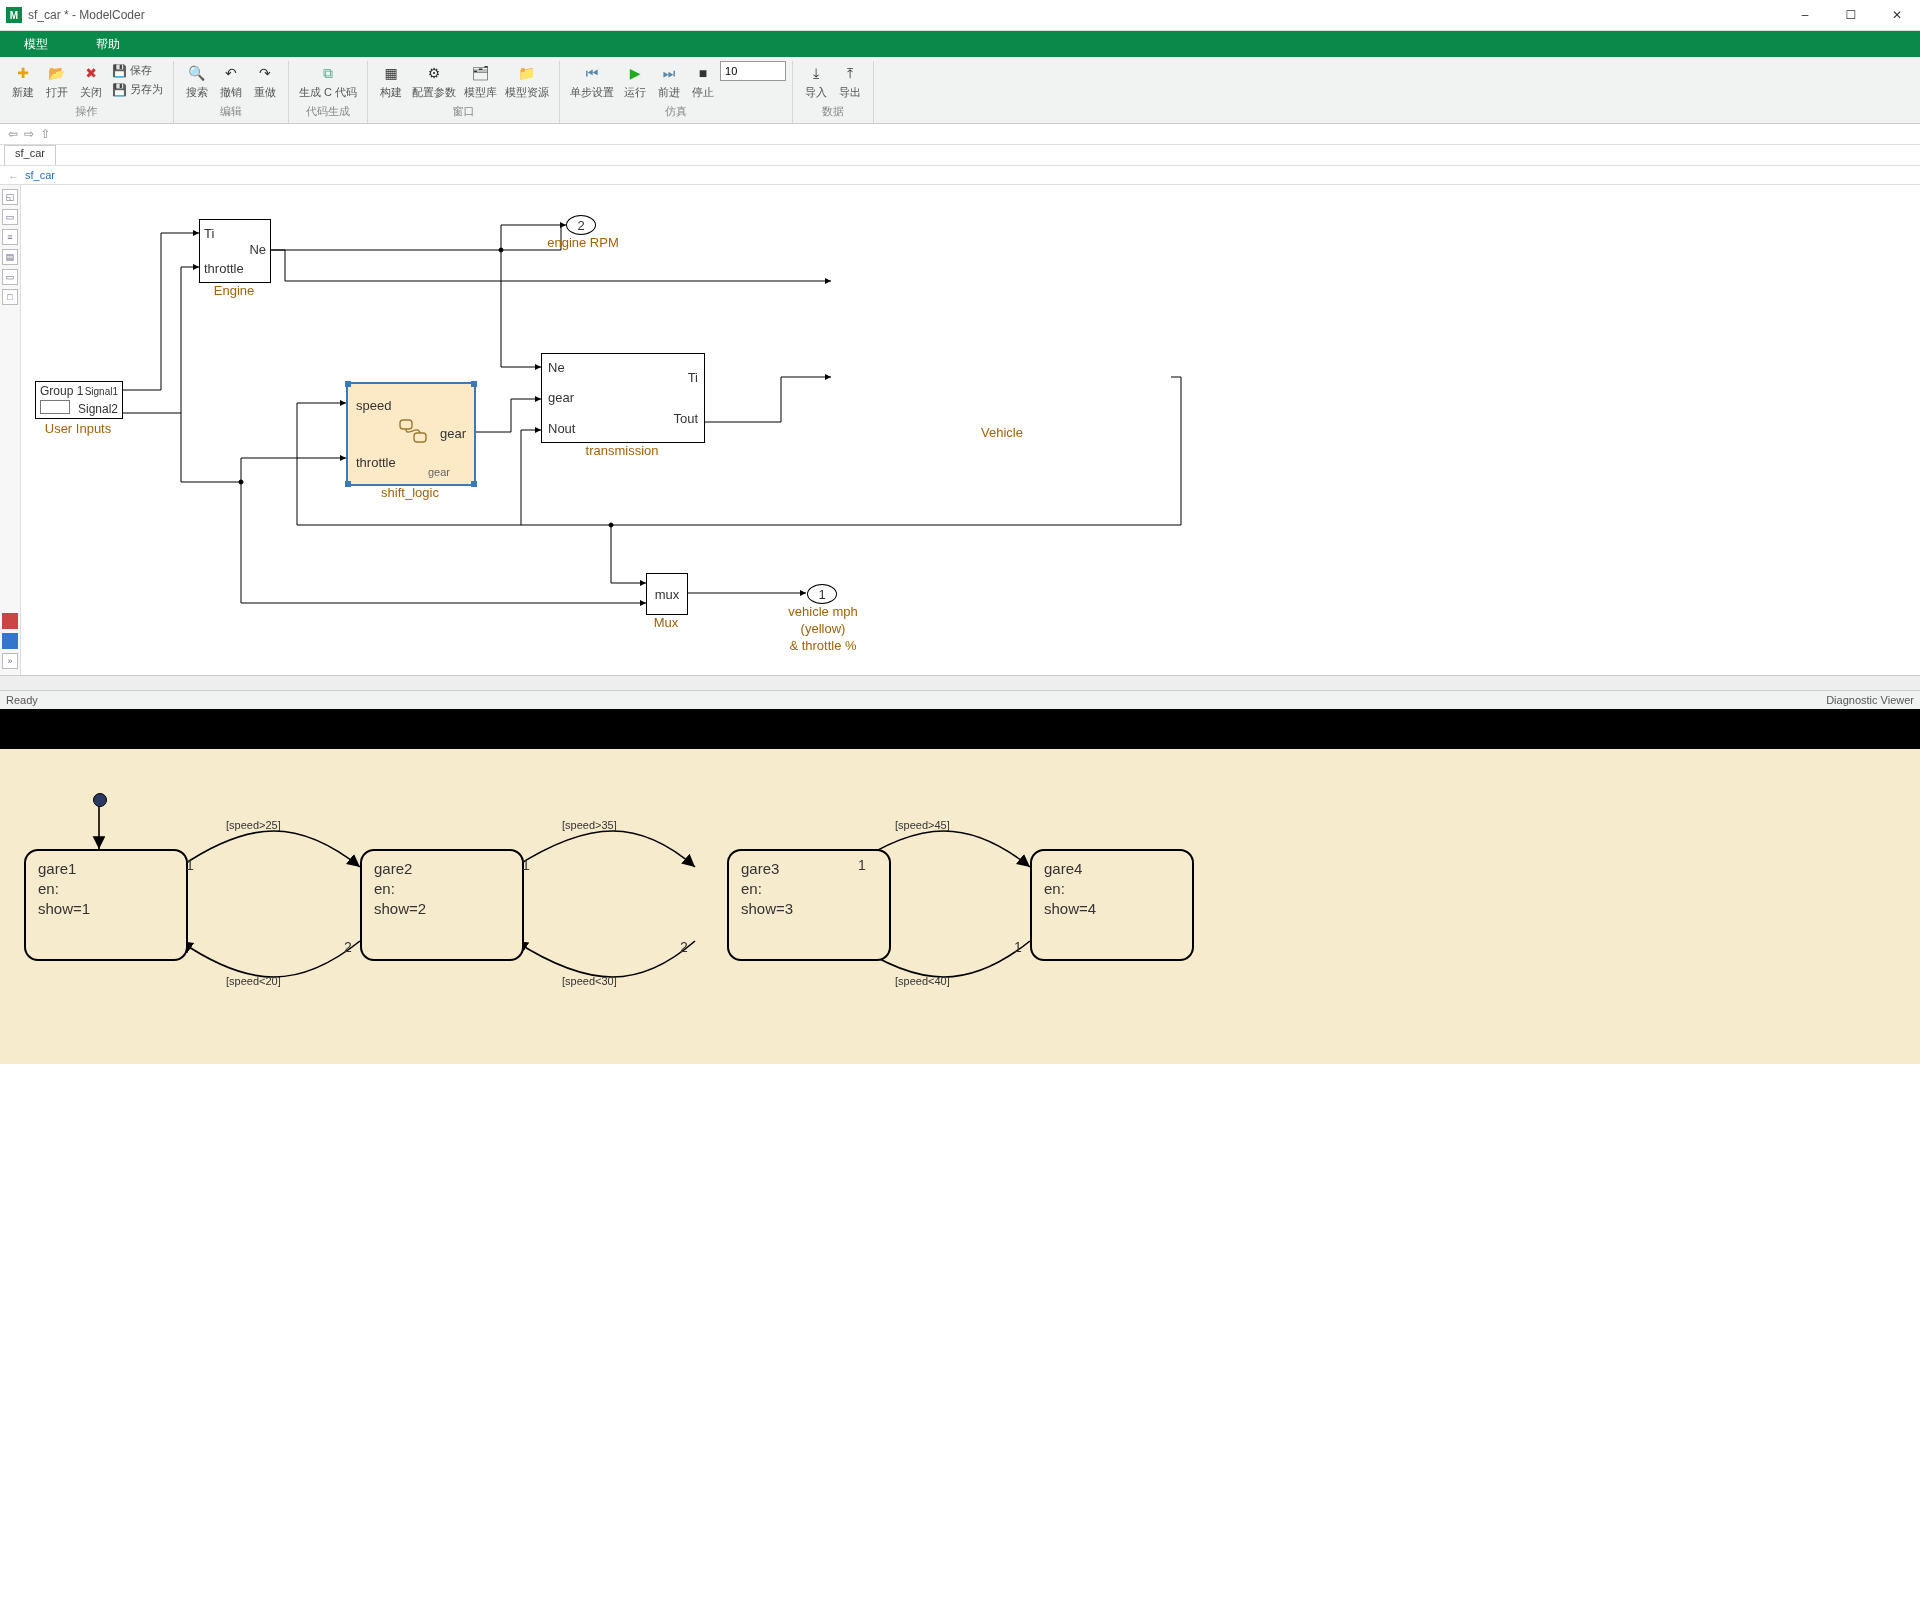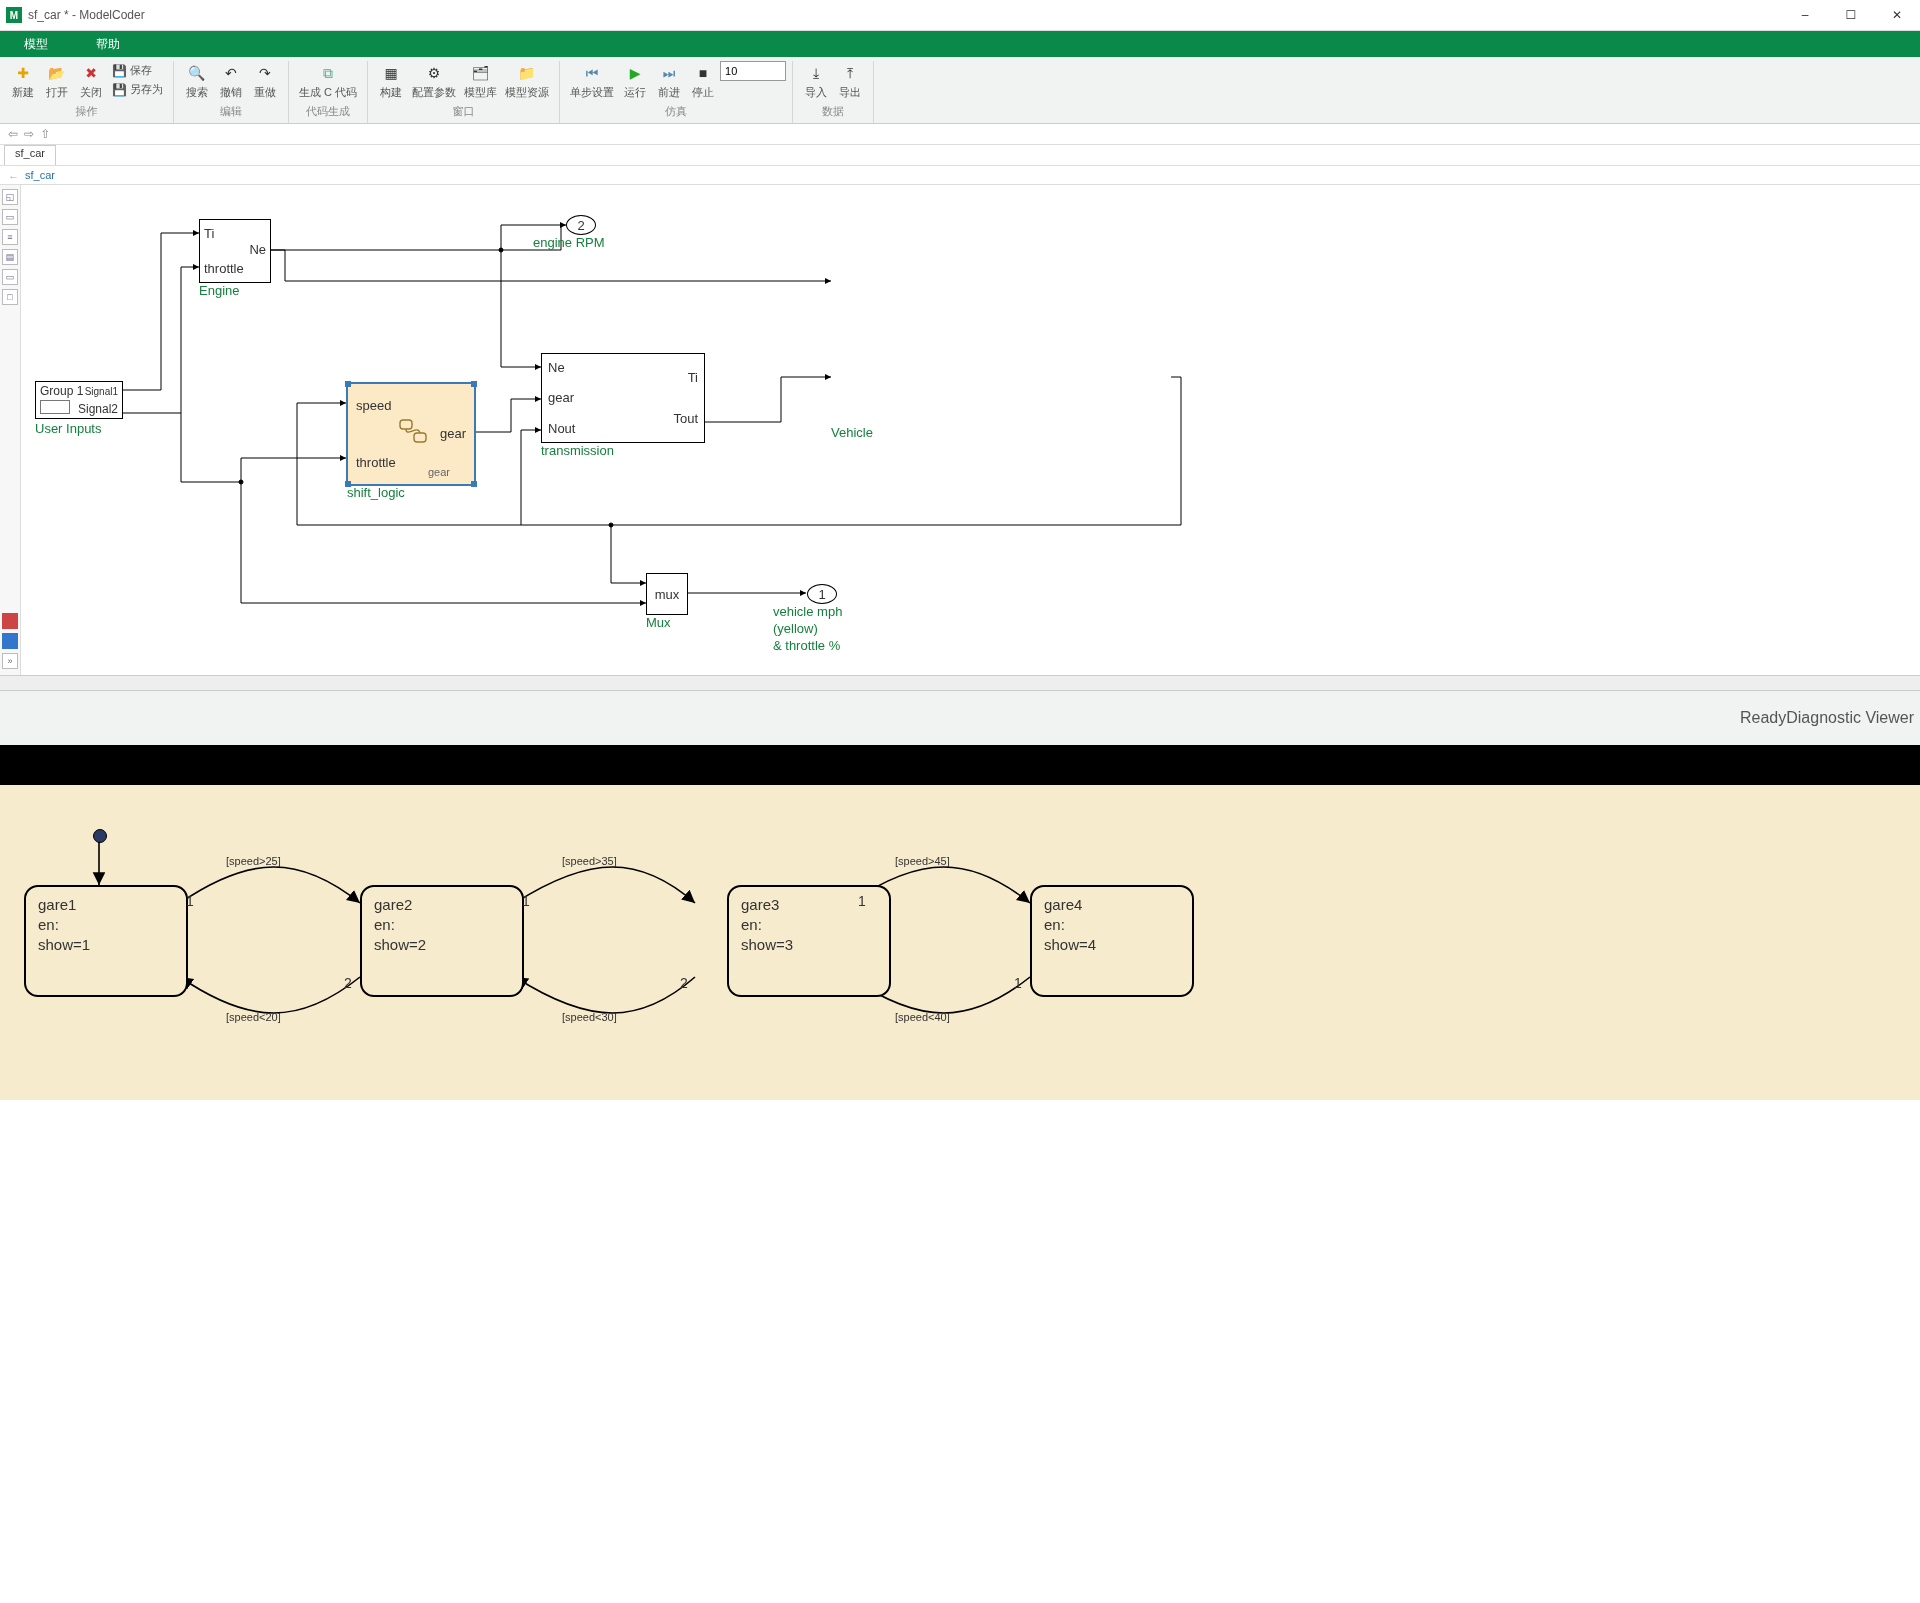--- a/index.html
+++ b/index.html
@@ -20,26 +20,26 @@
 .navrow{height:20px;border-bottom:1px solid #ddd;display:flex;align-items:center;padding-left:8px;gap:6px;color:#888}
 .tabrow{height:20px;border-bottom:1px solid #ddd;display:flex}
 .tab{border:1px solid #ccc;border-bottom:none;padding:1px 10px;font-size:11px;background:#fff;margin-left:4px}
 .crumb{height:18px;border-bottom:1px solid #ddd;padding-left:8px;font-size:11px;color:#2a6fb5;display:flex;align-items:center}
 .workspace{display:flex;height:490px;position:relative}
 .palette{width:20px;background:#f7f7f7;border-right:1px solid #ddd;display:flex;flex-direction:column;gap:4px;padding-top:4px;align-items:center}
 .pbtn{width:14px;height:14px;border:1px solid #bbb;background:#fff;font-size:9px;display:flex;align-items:center;justify-content:center;color:#668}
 .canvas{flex:1;position:relative;background:#fff;overflow:hidden}
 .blk{position:absolute;border:1px solid #000;background:#fff;font-size:13px}
 .blk.sel{background:#fce9c6;border:1px solid #3a7ab8;box-shadow:0 0 0 1px #3a7ab8}
-.blab{position:absolute;font-size:13px;color:#15803d;text-align:left}
+.blab{position:absolute;font-size:13px;color:#a16207;text-align:center}
 .port{position:absolute;font-size:13px}
 .oval{position:absolute;border:1px solid #000;border-radius:50%/50%;background:#fff;display:flex;align-items:center;justify-content:center;font-size:13px}
 svg.diagram{position:absolute;left:0;top:0}
 .hscroll{height:14px;background:#eee;border-top:1px solid #ccc}
-.statusbar{height:18px;background:#f1f2f2;border-top:1px solid #ccc;display:flex;justify-content:flex-end;padding:18px 6px;font-size:16px;color:#555;align-items:center}
+.statusbar{height:18px;background:#f1f2f2;border-top:1px solid #ccc;display:flex;justify-content:space-between;padding:0 6px;font-size:11px;color:#555;align-items:center}
 .blackbar{height:40px;background:#000}
 
 .statepanel{background:#f7ebce;height:315px;position:relative}
 .state{position:absolute;border:2px solid #000;border-radius:14px;background:#f7ebce;padding:8px 12px;font-size:15px;line-height:20px}
 .stxt{white-space:pre}
 .dot{width:12px;height:12px;border-radius:50%;background:#2b3a63;border:1px solid #000;position:absolute}
 .tcond{position:absolute;font-size:11px}
 .tnum{position:absolute;font-size:14px}
 svg.schart{position:absolute;left:0;top:0}
 .palette-bottom{position:absolute;left:0;bottom:6px;width:20px;display:flex;flex-direction:column;gap:4px;align-items:center}

